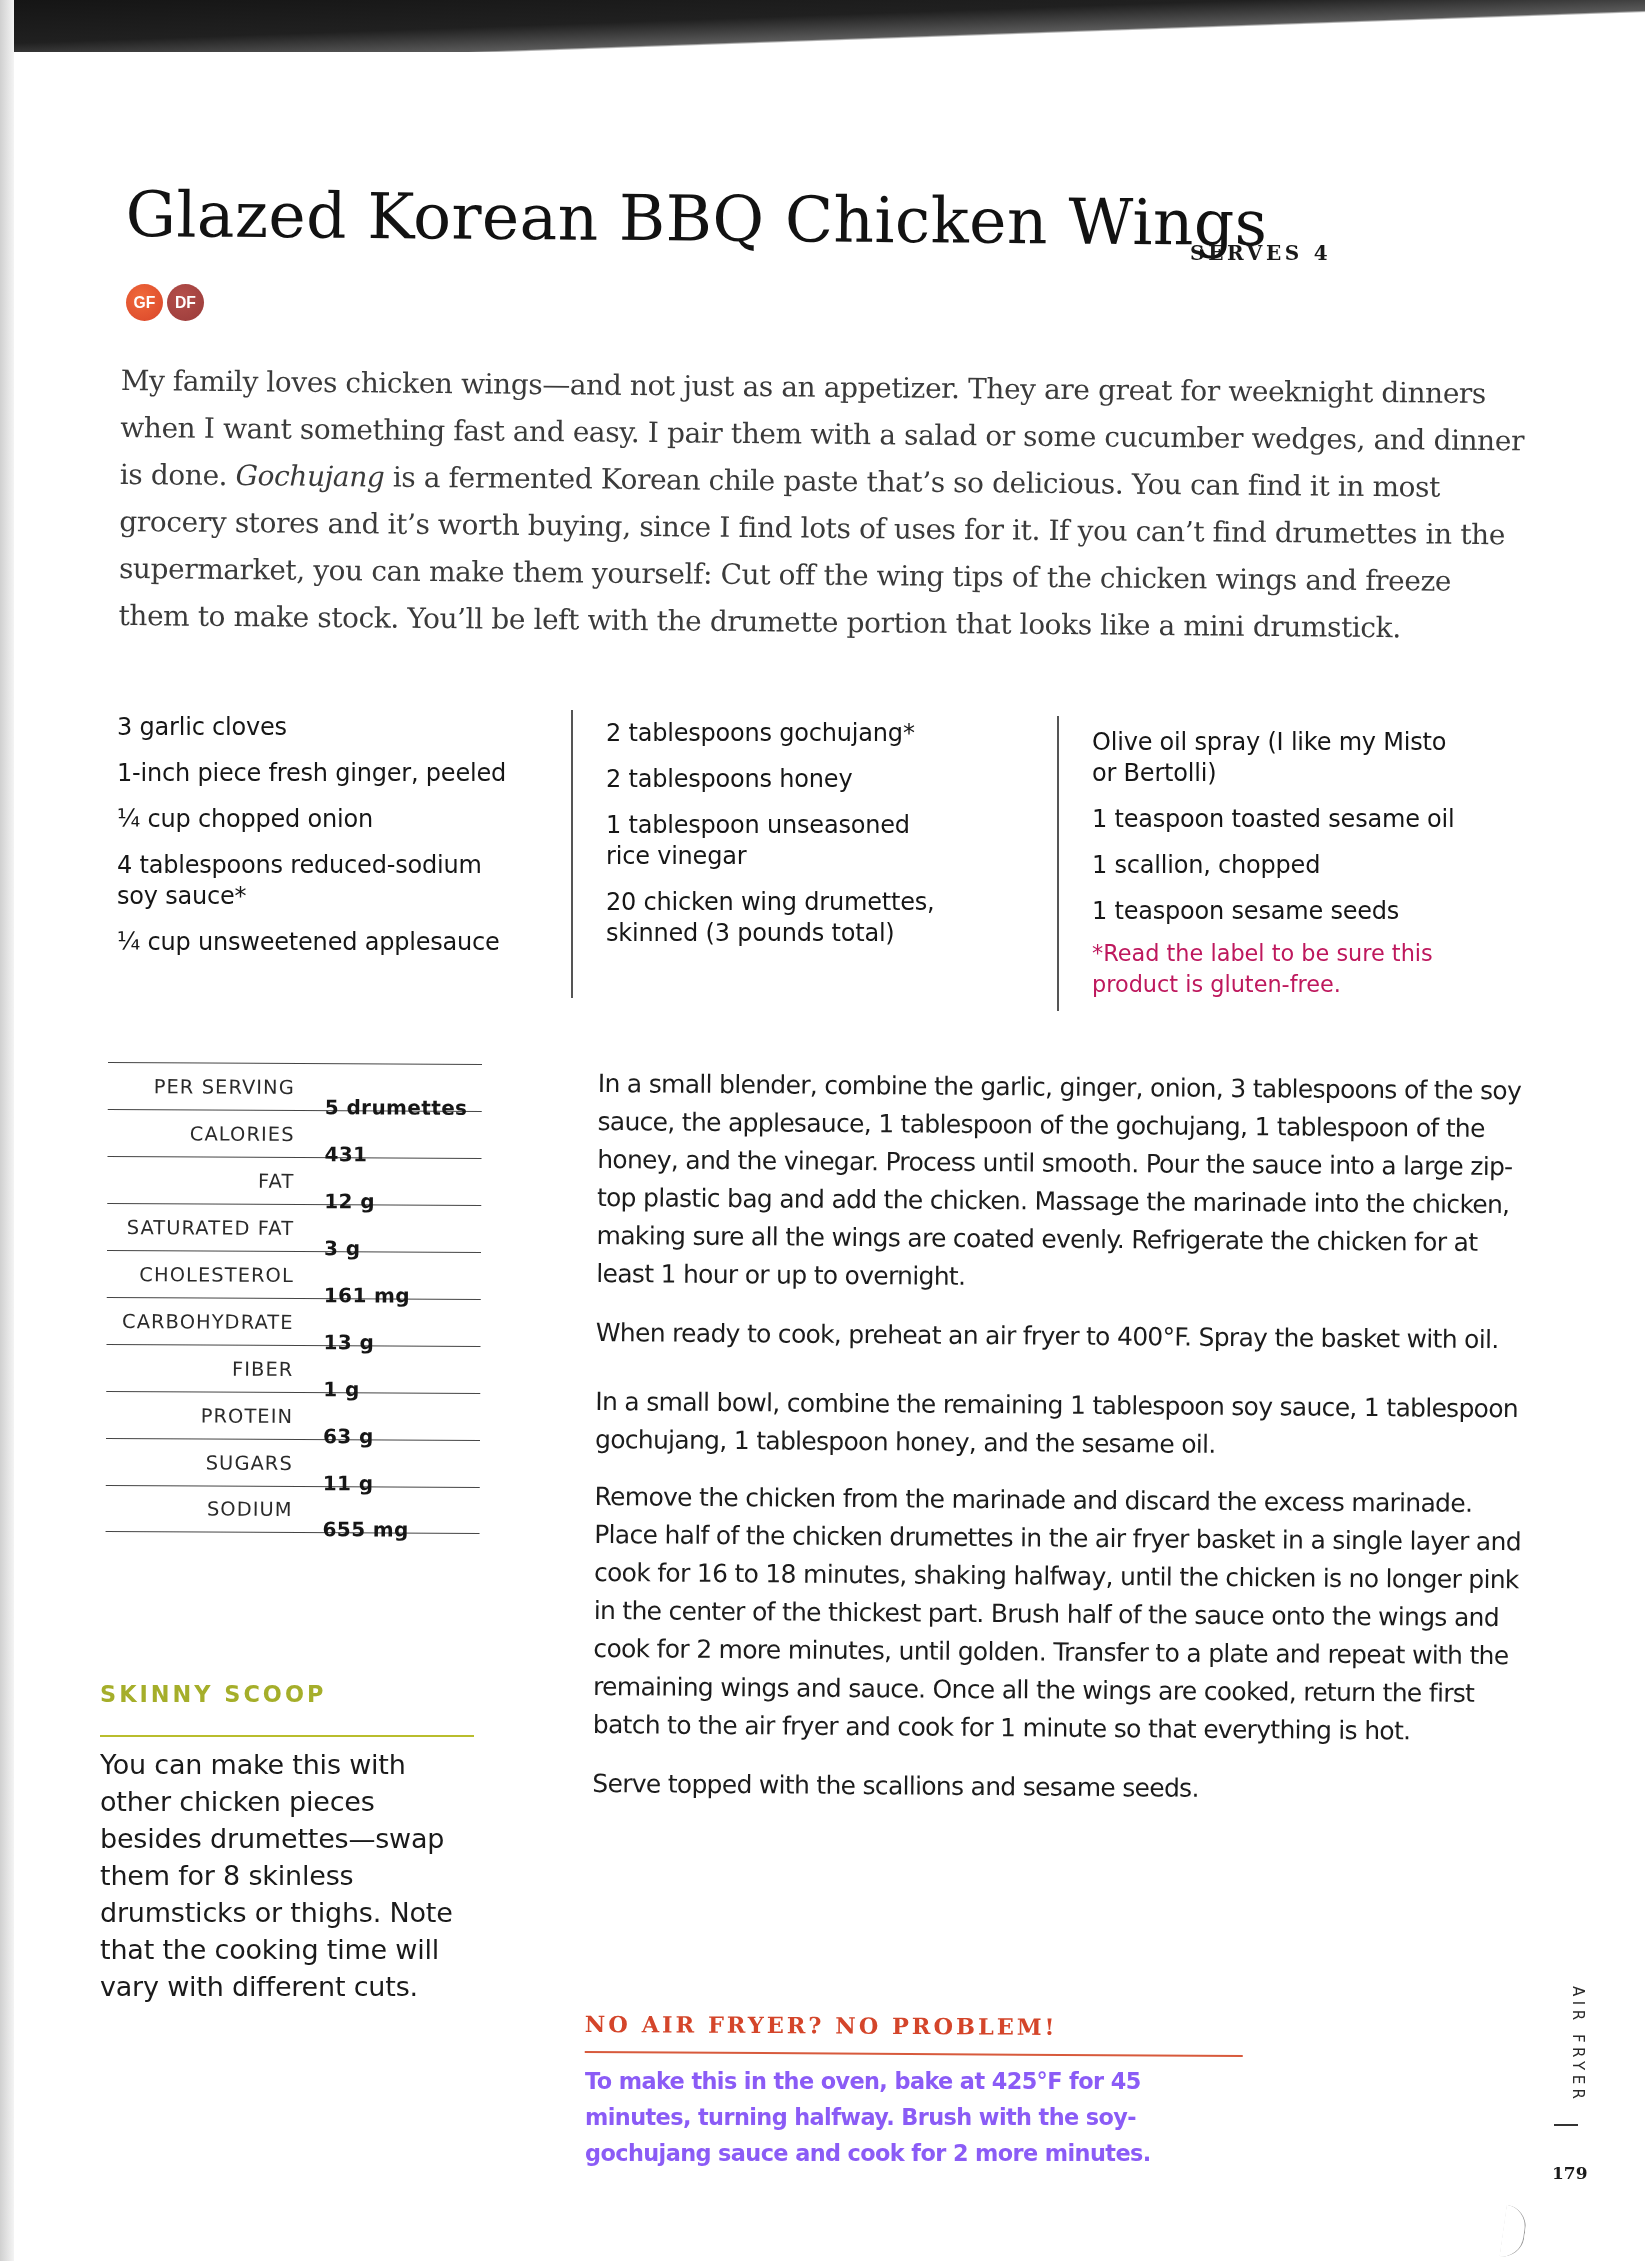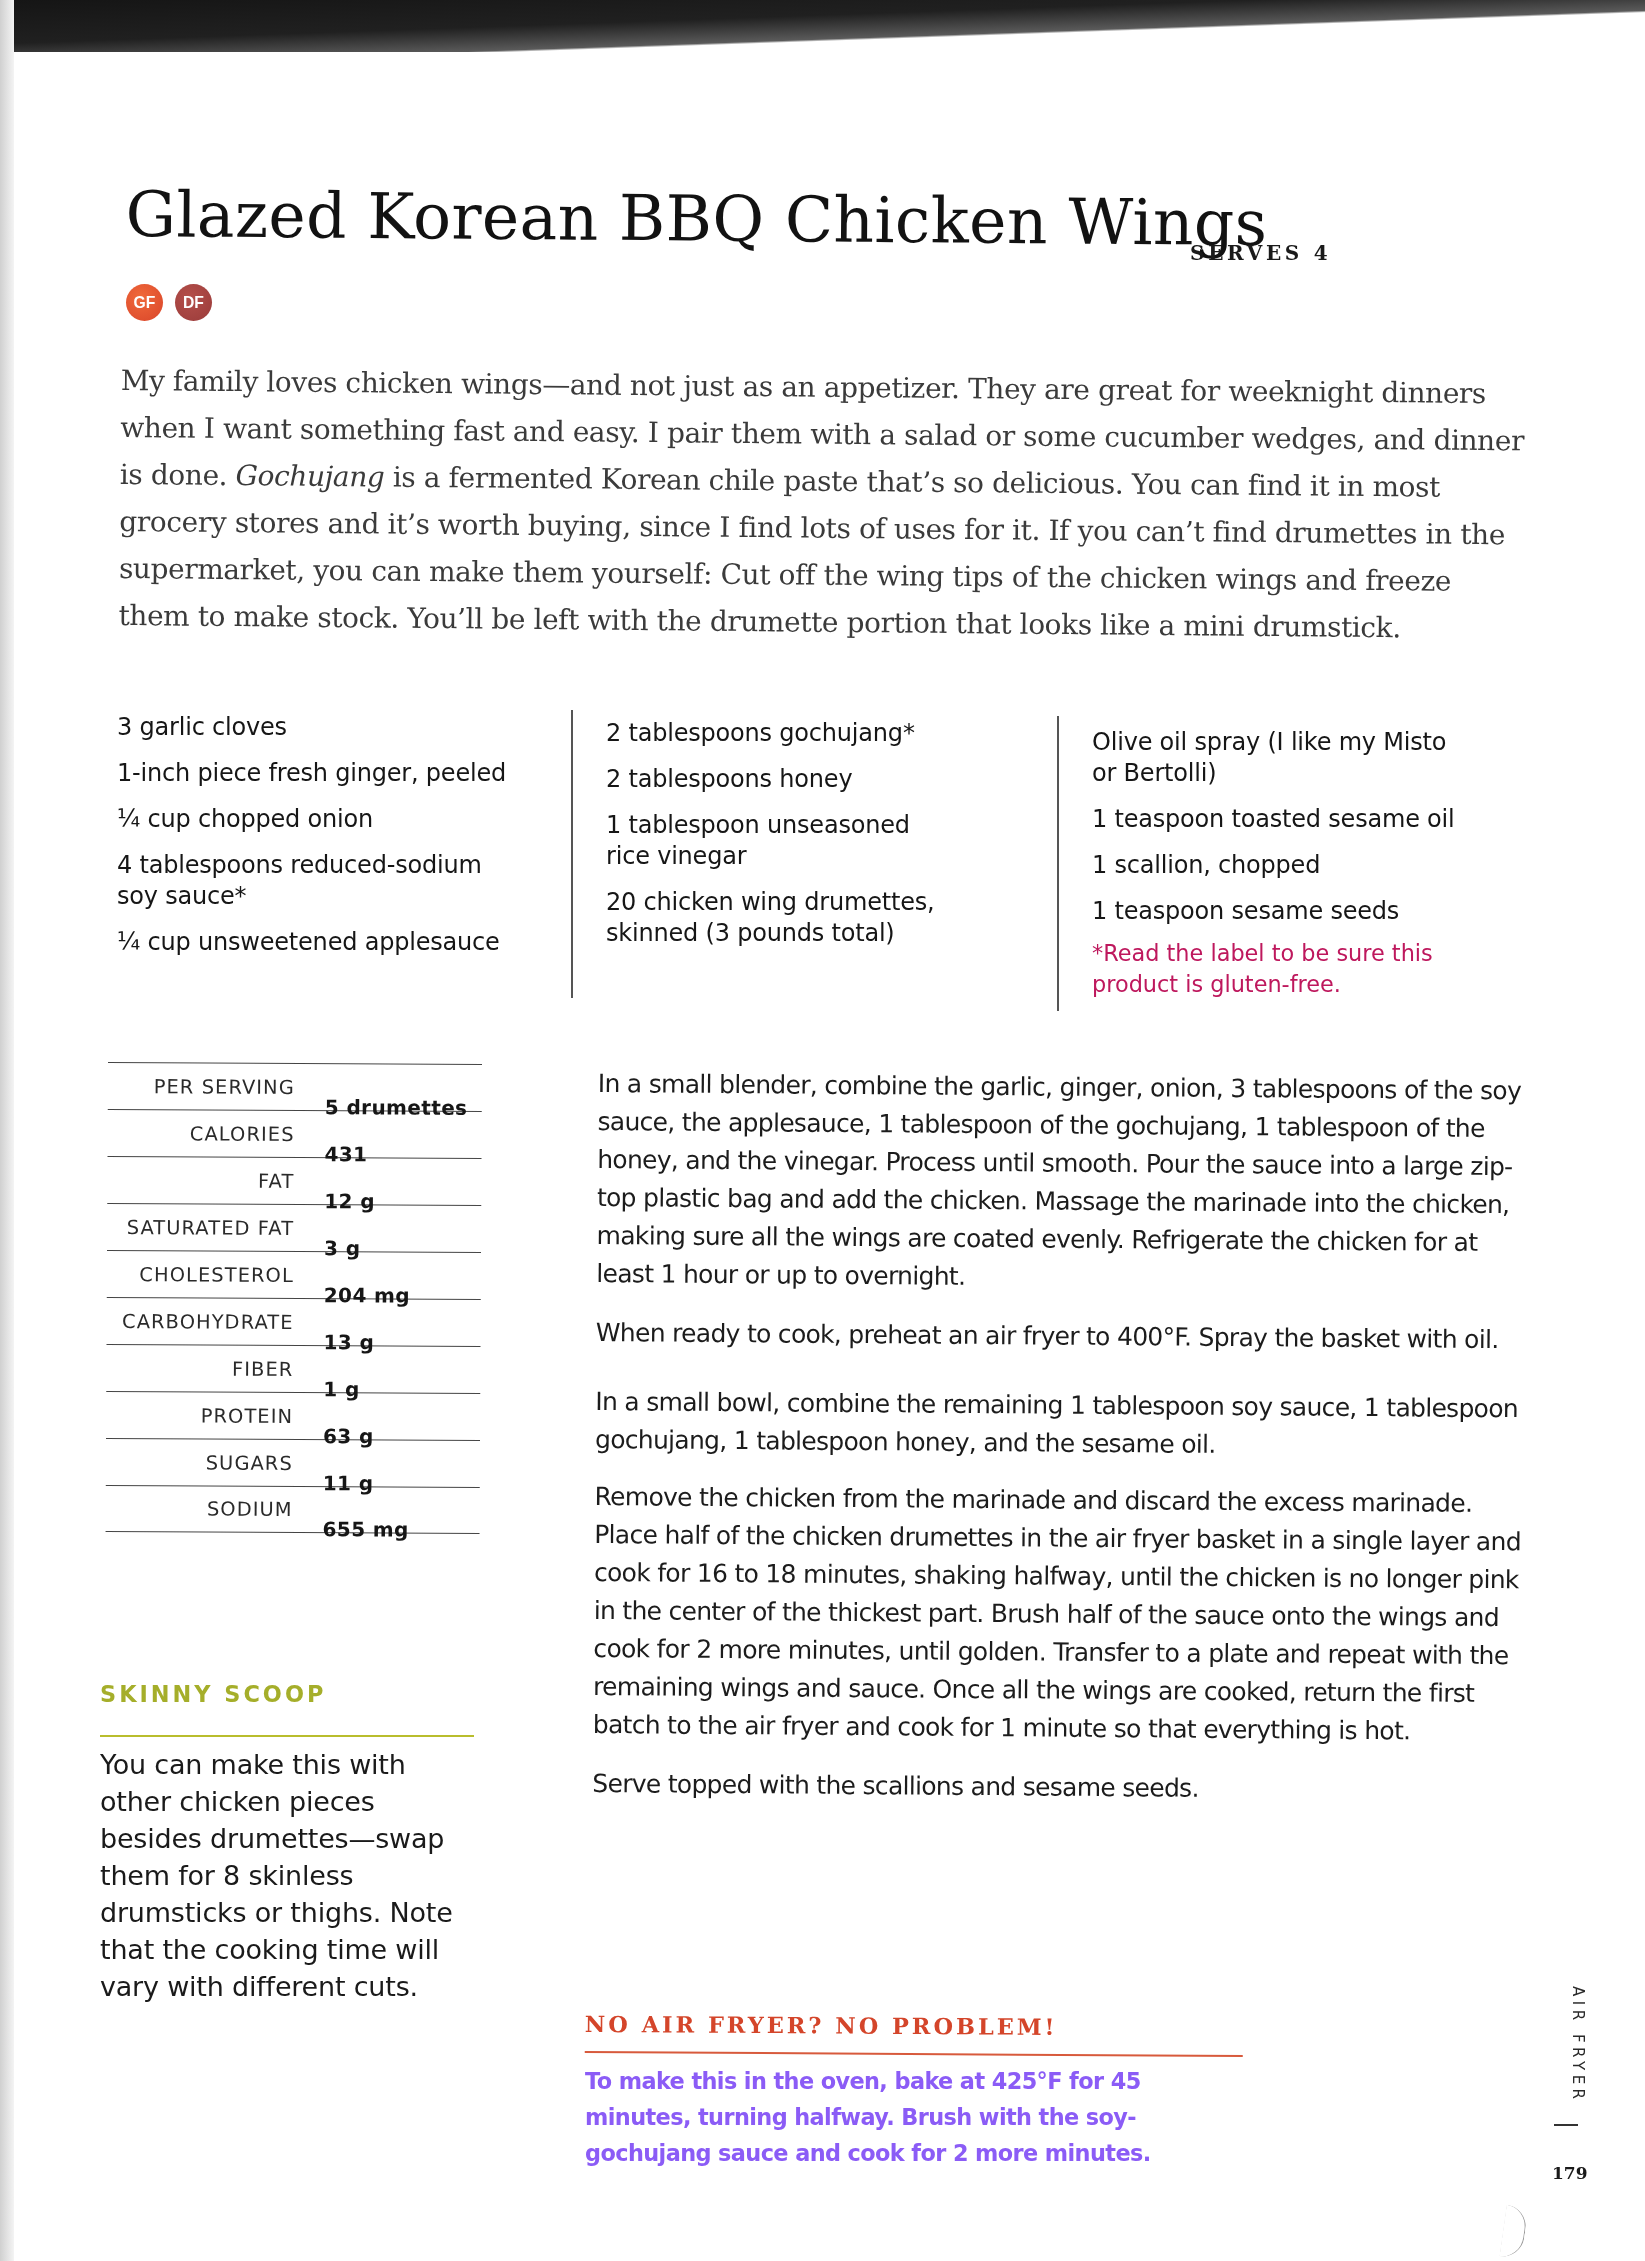--- a/index.html
+++ b/index.html
@@ -22,21 +22,21 @@
     position: absolute; left: 126px; top: 178px;
     font-family: "DejaVu Serif", serif; font-size: 63px; font-weight: normal;
     color: #121212; letter-spacing: 0.4px; white-space: nowrap;
     transform: rotate(0.45deg); transform-origin: left top;
   }
   .serves {
     position: absolute; left: 1190px; top: 241px;
     font-family: "DejaVu Serif", serif; font-size: 20px; font-weight: bold;
     letter-spacing: 3.7px; color: #1a1a1a; white-space: nowrap;
   }
-  .badges { position: absolute; left: 126px; top: 284px; display: flex; gap: 12px; }
+  .badges { position: absolute; left: 126px; top: 284px; display: flex; gap: 4px; }
   .badge {
     width: 37px; height: 37px; border-radius: 50%;
     color: #fff; font-family: "Liberation Sans", sans-serif; font-weight: bold; font-size: 15.7px;
     display: flex; align-items: center; justify-content: center;
   }
   .badge.gf { background: radial-gradient(circle at 40% 35%, #f0693a, #d9452a); }
   .badge.df { background: radial-gradient(circle at 40% 35%, #b44f4a, #9a3b3a); }
 
   
   .intro {
@@ -177,21 +177,21 @@
     <div class="nrow">
         <span class="nlabel">FAT</span>
         <span class="nvalue">12 g</span>
       </div>
     <div class="nrow">
         <span class="nlabel">SATURATED FAT</span>
         <span class="nvalue">3 g</span>
       </div>
     <div class="nrow">
         <span class="nlabel">CHOLESTEROL</span>
-        <span class="nvalue">204 mg</span>
+        <span class="nvalue">161 mg</span>
       </div>
     <div class="nrow">
         <span class="nlabel">CARBOHYDRATE</span>
         <span class="nvalue">13 g</span>
       </div>
     <div class="nrow">
         <span class="nlabel">FIBER</span>
         <span class="nvalue">1 g</span>
       </div>
     <div class="nrow">

